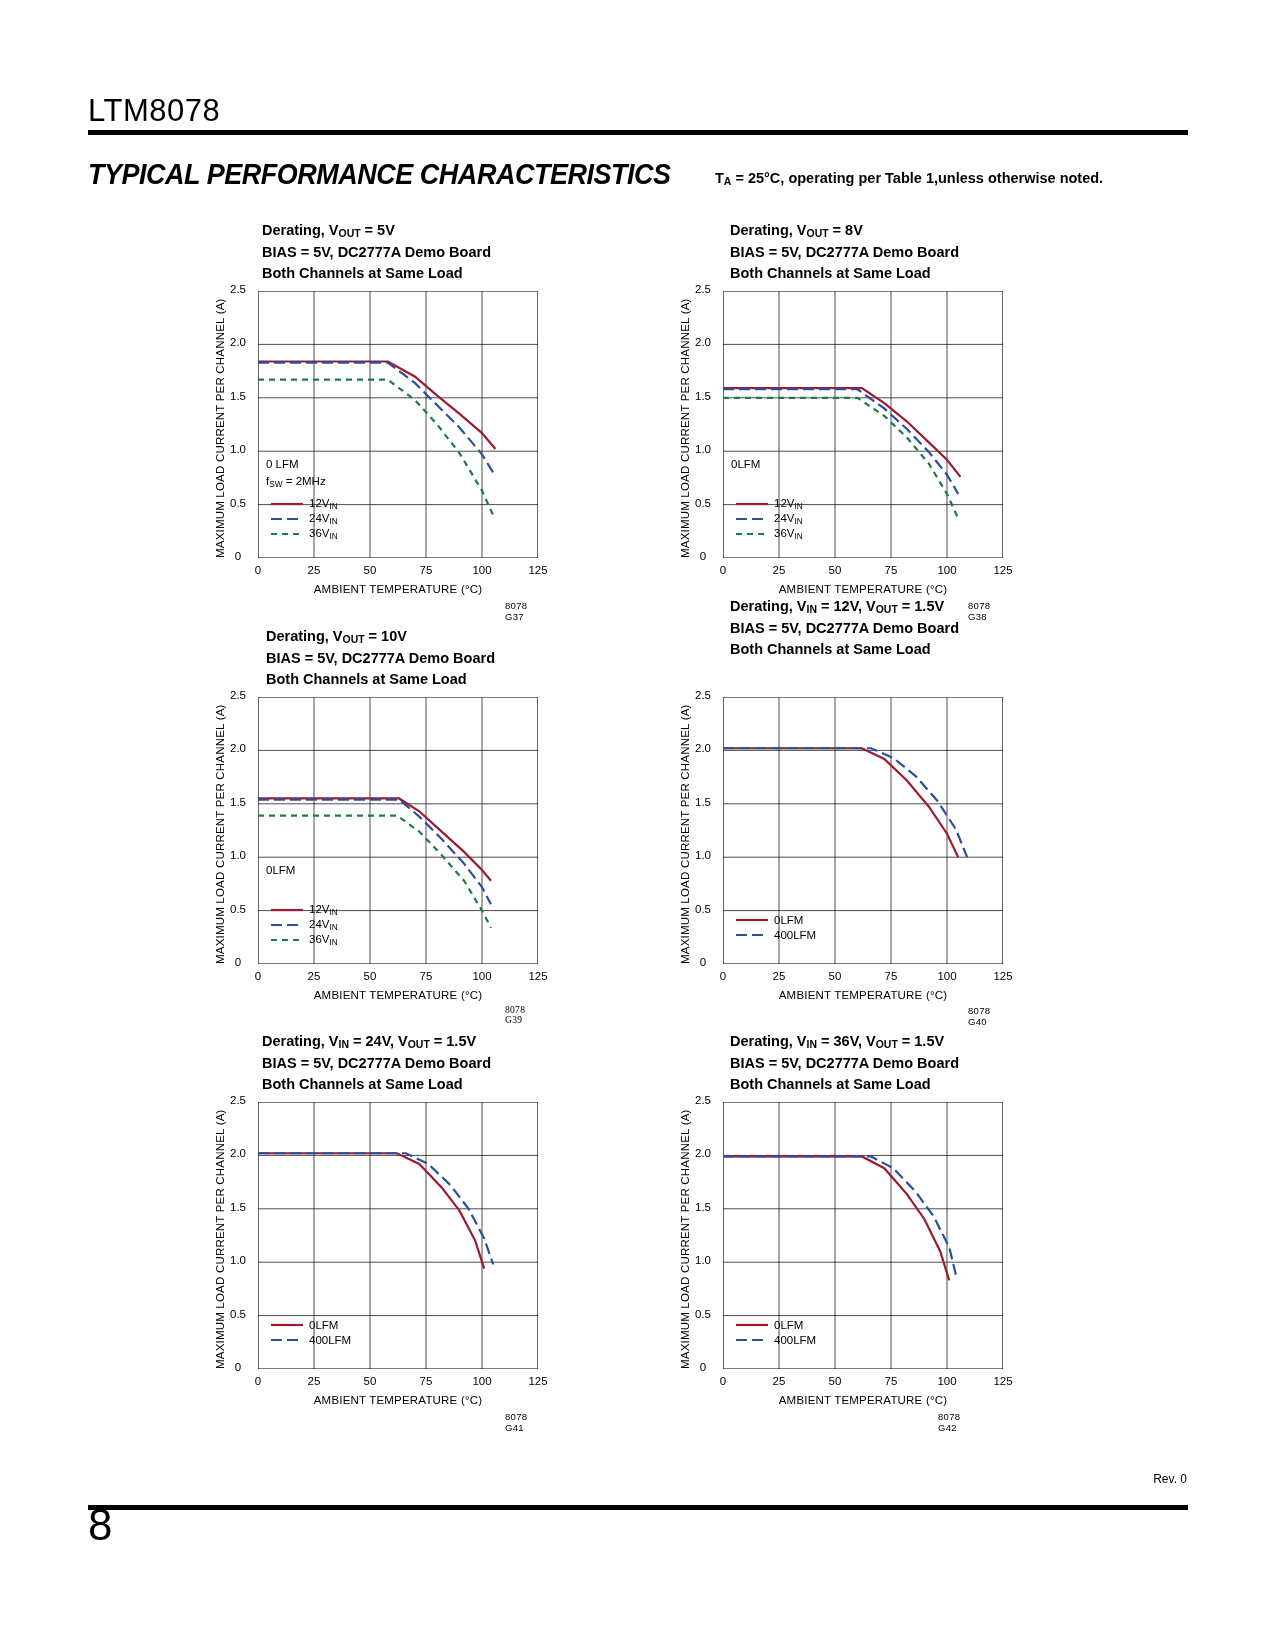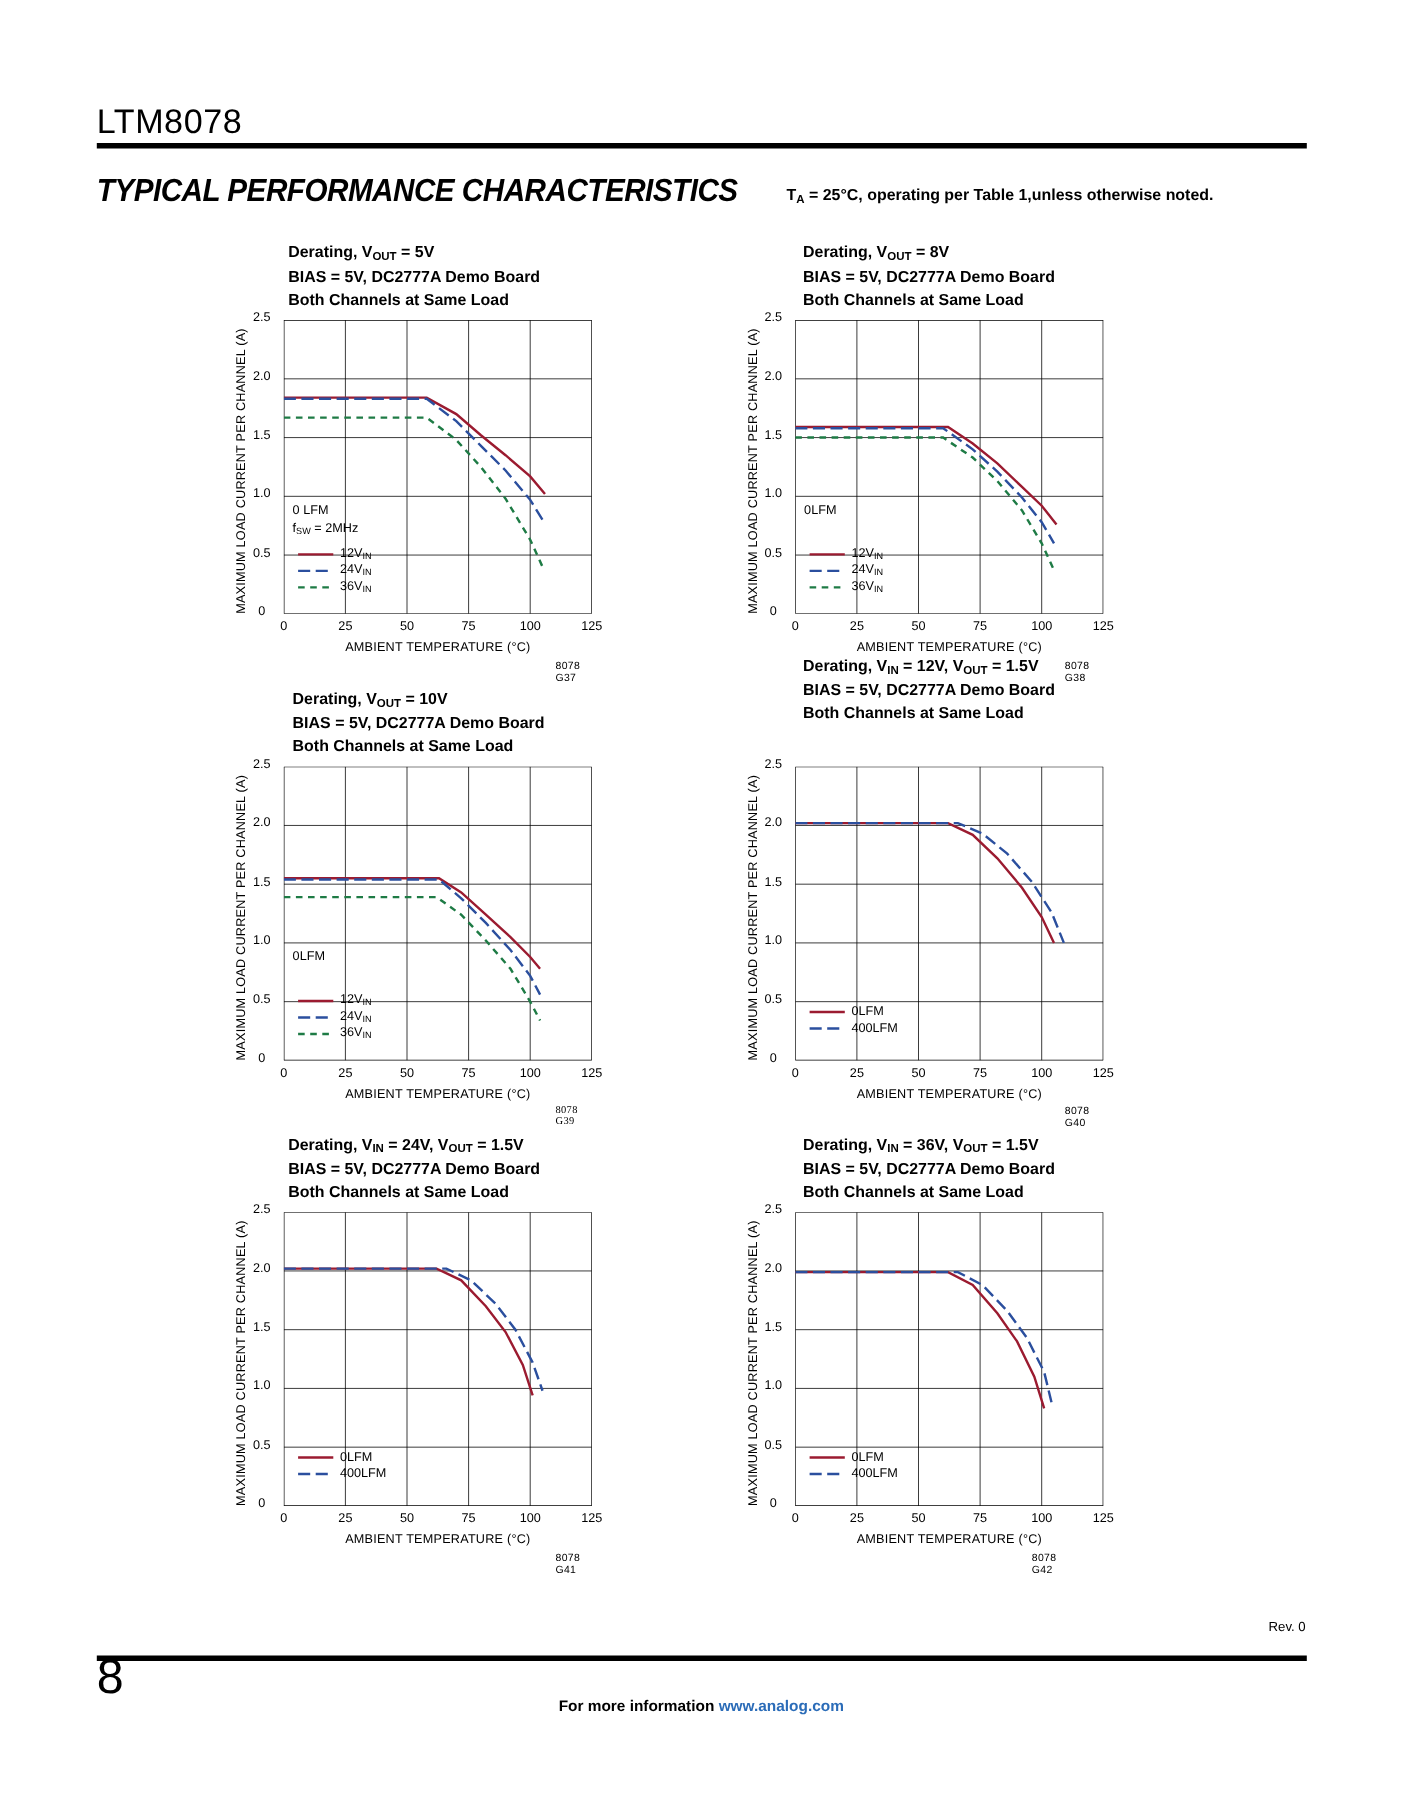--- a/index.html
+++ b/index.html
@@ -442,17 +442,14 @@
             </svg>
             <span class="legend-text" style="margin-left:5px">400LFM</span>
           </div>
         </div>
       </div>
     </div>
 
   <div class="footer-rule"></div>
   <div class="rev">Rev. 0</div>
   <div class="page-num">8</div>
-  <div class="footer-info">
-    <span>For more information </span><a href="#">www.analog.com</a>
-  </div>
 
 </div>
 
 </body></html>

